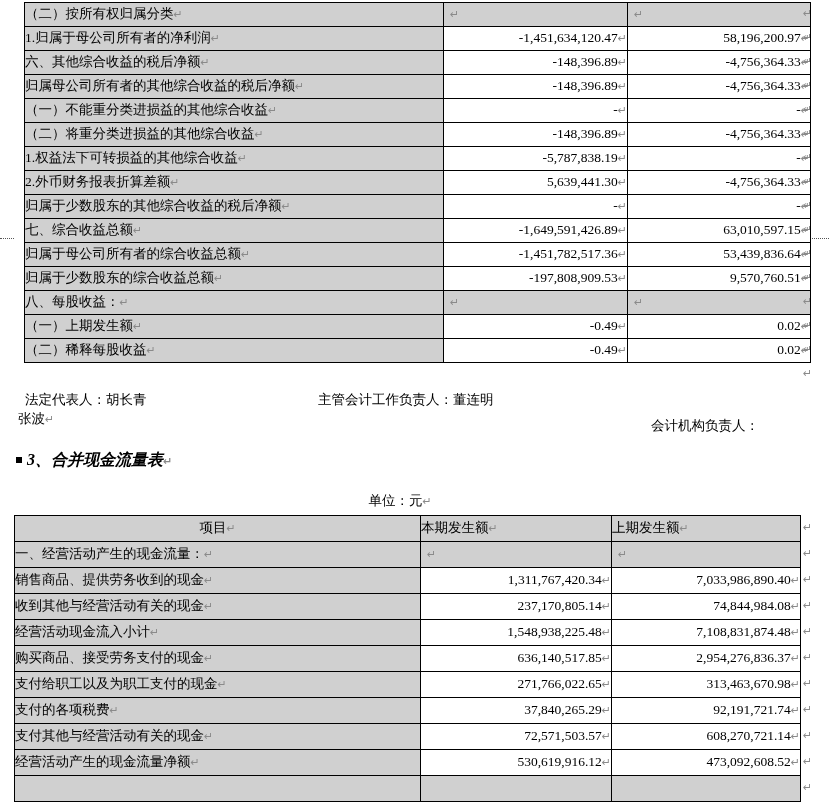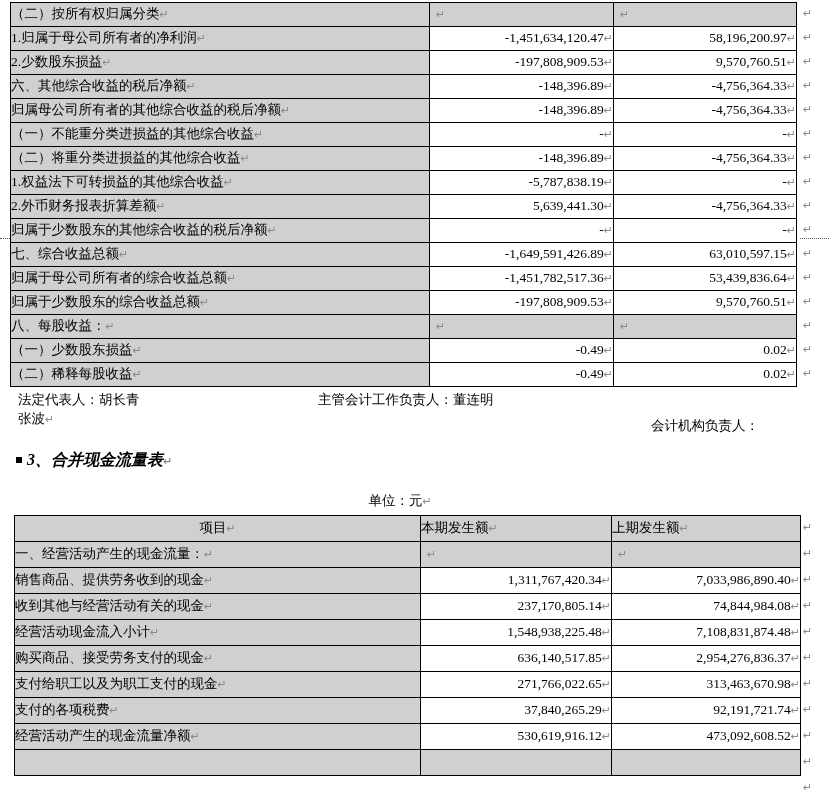--- a/index.html
+++ b/index.html
@@ -71,36 +71,36 @@
   }
   .outside-mark {
     position: absolute;
     left: 803px;
     color: #8a8a8a;
     font-family: "DejaVu Sans", sans-serif;
     font-size: 11px;
   }
 
   
-  #table-comprehensive-income { left: 10px; top: 2px; width: 786px; }
+  #table-comprehensive-income { left: 24px; top: 2px; width: 786px; }
   #table-comprehensive-income col.c-label { width: 419px; }
   #table-comprehensive-income col.c-cur   { width: 184px; }
   #table-comprehensive-income col.c-prev  { width: 183px; }
 
   
   #signature-block {
     position: absolute;
     left: 14px;
     top: 390px;
     width: 790px;
     font-size: 13.5px;
     line-height: 1.45;
   }
   #signature-block .row1 { position: relative; height: 19px; }
-  #signature-block .sig-legal { position: absolute; left: 4px; text-align: right; }
+  #signature-block .sig-legal { position: absolute; left: 11px; text-align: right; }
   #signature-block .sig-acct-head { position: absolute; left: 304px; }
   #signature-block .sig-acct-org { position: absolute; left: 637px; margin-top: 26px; }
   #signature-block .row2 { padding-left: 4px; }
 
   
   #heading-cashflow {
     position: absolute;
     left: 16px;
     top: 450px;
     font-size: 16px;
@@ -151,25 +151,20 @@
         <td class="lbl i1"><span>（二）按所有权归属分类</span><span class="pilcrow">↵</span></td>
         <td class="val empty"><span></span><span class="pilcrow">↵</span></td>
         <td class="val empty"><span></span><span class="pilcrow">↵</span></td>
       </tr>
       <tr>
         <td class="lbl i2"><span>1.归属于母公司所有者的净利润</span><span class="pilcrow">↵</span></td>
         <td class="val"><span>-1,451,634,120.47</span><span class="pilcrow">↵</span></td>
         <td class="val"><span>58,196,200.97</span><span class="pilcrow">↵</span></td>
       </tr>
       <tr>
-        <td class="lbl i2"><span>2.少数股东损益</span><span class="pilcrow">↵</span></td>
-        <td class="val"><span>-197,808,909.53</span><span class="pilcrow">↵</span></td>
-        <td class="val"><span>9,570,760.51</span><span class="pilcrow">↵</span></td>
-      </tr>
-      <tr>
         <td class="lbl"><span>六、其他综合收益的税后净额</span><span class="pilcrow">↵</span></td>
         <td class="val"><span>-148,396.89</span><span class="pilcrow">↵</span></td>
         <td class="val"><span>-4,756,364.33</span><span class="pilcrow">↵</span></td>
       </tr>
       <tr>
         <td class="lbl i1"><span>归属母公司所有者的其他综合收益的税后净额</span><span class="pilcrow">↵</span></td>
         <td class="val"><span>-148,396.89</span><span class="pilcrow">↵</span></td>
         <td class="val"><span>-4,756,364.33</span><span class="pilcrow">↵</span></td>
       </tr>
       <tr>
@@ -211,21 +206,21 @@
         <td class="lbl i1"><span>归属于少数股东的综合收益总额</span><span class="pilcrow">↵</span></td>
         <td class="val"><span>-197,808,909.53</span><span class="pilcrow">↵</span></td>
         <td class="val"><span>9,570,760.51</span><span class="pilcrow">↵</span></td>
       </tr>
       <tr>
         <td class="lbl"><span>八、每股收益：</span><span class="pilcrow">↵</span></td>
         <td class="val empty"><span></span><span class="pilcrow">↵</span></td>
         <td class="val empty"><span></span><span class="pilcrow">↵</span></td>
       </tr>
       <tr>
-        <td class="lbl i1"><span>（一）少数股东损益</span><span class="pilcrow">↵</span></td>
+        <td class="lbl i1"><span>（一）上期发生额</span><span class="pilcrow">↵</span></td>
         <td class="val"><span>-0.49</span><span class="pilcrow">↵</span></td>
         <td class="val"><span>0.02</span><span class="pilcrow">↵</span></td>
       </tr>
       <tr>
         <td class="lbl i1"><span>（二）稀释每股收益</span><span class="pilcrow">↵</span></td>
         <td class="val"><span>-0.49</span><span class="pilcrow">↵</span></td>
         <td class="val"><span>0.02</span><span class="pilcrow">↵</span></td>
       </tr>
     </tbody>
 </table>
@@ -288,20 +283,25 @@
       </tr>
       <tr>
         <td class="lbl i1"><span>支付给职工以及为职工支付的现金</span><span class="pilcrow">↵</span></td>
         <td class="val"><span>271,766,022.65</span><span class="pilcrow">↵</span></td>
         <td class="val"><span>313,463,670.98</span><span class="pilcrow">↵</span></td>
       </tr>
       <tr>
         <td class="lbl i1"><span>支付的各项税费</span><span class="pilcrow">↵</span></td>
         <td class="val"><span>37,840,265.29</span><span class="pilcrow">↵</span></td>
         <td class="val"><span>92,191,721.74</span><span class="pilcrow">↵</span></td>
+      </tr>
+      <tr>
+        <td class="lbl i1"><span>支付其他与经营活动有关的现金</span><span class="pilcrow">↵</span></td>
+        <td class="val"><span>72,571,503.57</span><span class="pilcrow">↵</span></td>
+        <td class="val"><span>608,270,721.14</span><span class="pilcrow">↵</span></td>
       </tr>
       <tr>
         <td class="lbl"><span>经营活动产生的现金流量净额</span><span class="pilcrow">↵</span></td>
         <td class="val"><span>530,619,916.12</span><span class="pilcrow">↵</span></td>
         <td class="val"><span>473,092,608.52</span><span class="pilcrow">↵</span></td>
       </tr>
       <tr>
         <td class="lbl"></td>
         <td class="val empty"><span></span></td>
         <td class="val empty"><span></span></td>

